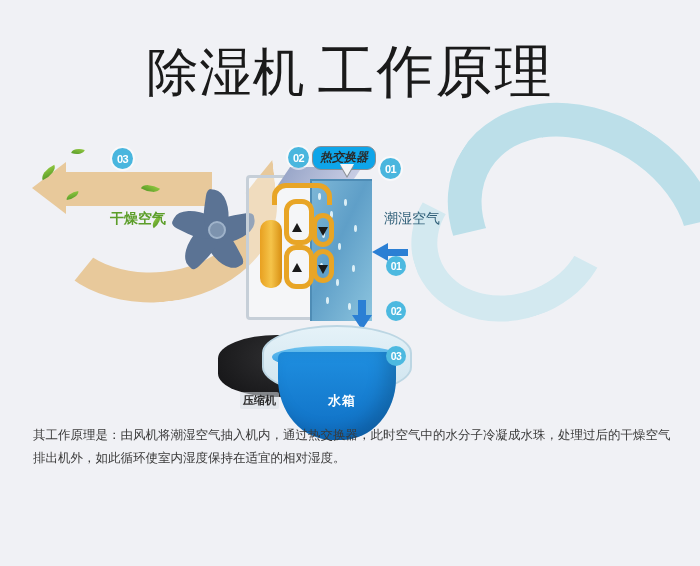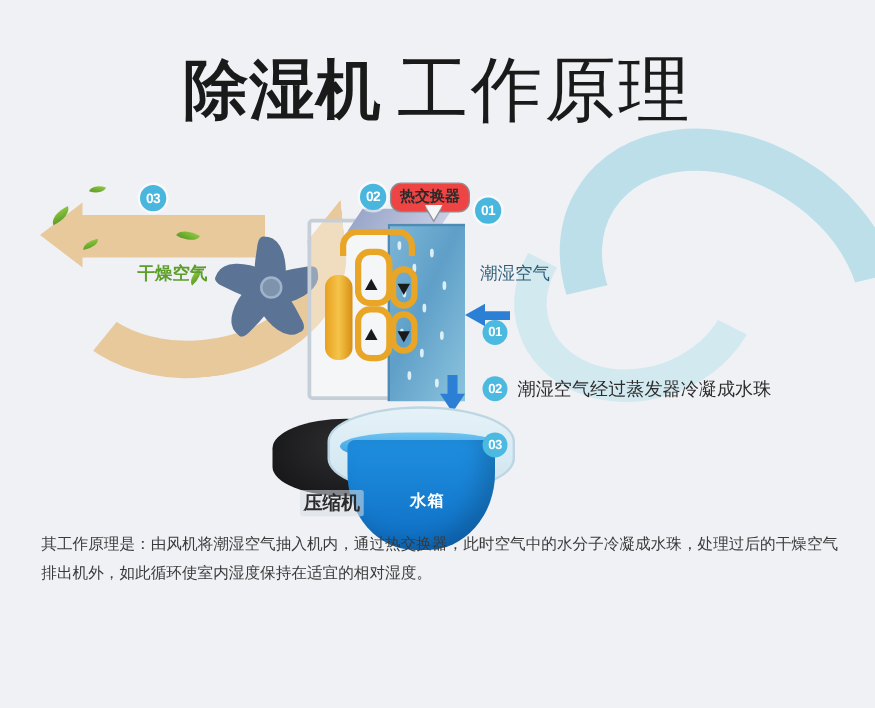--- a/index.html
+++ b/index.html
@@ -10,21 +10,21 @@
     position:relative;
     overflow:hidden;
   }
 
   
   #title-bar{
     position:absolute; left:0; top:34px; width:700px;
     text-align:center; white-space:nowrap;
   }
   #title-strong{
-    font-size:52px; font-weight:bold; color:#1a1a1a;
+    font-size:52px; font-weight:normal; color:#1a1a1a;
     letter-spacing:1px; vertical-align:middle;
   }
   #title-light{
     font-size:57px; font-weight:normal; color:#1a1a1a;
     letter-spacing:2px; margin-left:12px; vertical-align:middle;
   }
 
   
   #illustration{
     position:absolute; left:0; top:120px; width:700px; height:290px;
@@ -163,40 +163,41 @@
     position:absolute; left:272px; top:226px; width:130px; height:22px;
     background:linear-gradient(180deg,#6fc3ef,#2d9ae3);
     border-radius:50%/60%;
   }
   .tank-label{
     position:absolute; left:328px; top:272px;
     color:#fff; font-size:13px; font-weight:bold; letter-spacing:1px;
   }
   .comp-label{
     position:absolute; left:240px; top:272px;
-    color:#2b2b2b; font-size:15px; font-weight:bold;
+    color:#2b2b2b; font-size:11px; font-weight:bold;
     background:rgba(216,222,228,.55); padding:1px 3px; border-radius:2px;
   }
 
   
   .badge{
     position:absolute; width:21px; height:21px; border-radius:50%;
     background:#49b6de; color:#fff; font-size:11px; font-weight:bold;
     display:flex; align-items:center; justify-content:center;
     letter-spacing:-.5px;
     box-shadow:0 0 0 2px rgba(255,255,255,.55);
   }
   .diag-text{ position:absolute; font-size:14px; white-space:nowrap;text-align:right; }
 
   .callout{
     position:absolute; left:312px; top:26px;
     border:1.5px solid #8a8f95; border-radius:9px;
-    background:#ef4444; color:#2a2a2a;
+    background:#0ea5e9; color:#2a2a2a;
     font-size:12px; font-weight:bold; padding:2px 7px 3px;
     white-space:nowrap;
+    font-style:italic;
   }
   .callout-tail{
     position:absolute; left:340px; top:44px;
     width:0;height:0;
     border-left:7px solid transparent;border-right:7px solid transparent;
     border-top:12px solid #f4f5f7;
     filter:drop-shadow(0 2px 0 #8a8f95);
   }
 
   
@@ -308,21 +309,20 @@
 </div>
 
 <div id="legend">
 
   <div class="legend-row">
     <span class="legend-badge">01</span>
   </div>
 
   <div class="legend-row">
     <span class="legend-badge">02</span>
-    <span class="legend-text">潮湿空气经过蒸发器冷凝成水珠</span>
   </div>
 
   <div class="legend-row">
     <span class="legend-badge">03</span>
   </div>
 </div>
 
 <div id="body-text">
   <p>其工作原理是：由风机将潮湿空气抽入机内，通过热交换器，此时空气中的水分子冷凝成水珠，处理过后的干燥空气排出机外，如此循环使室内湿度保持在适宜的相对湿度。</p>
 </div>

